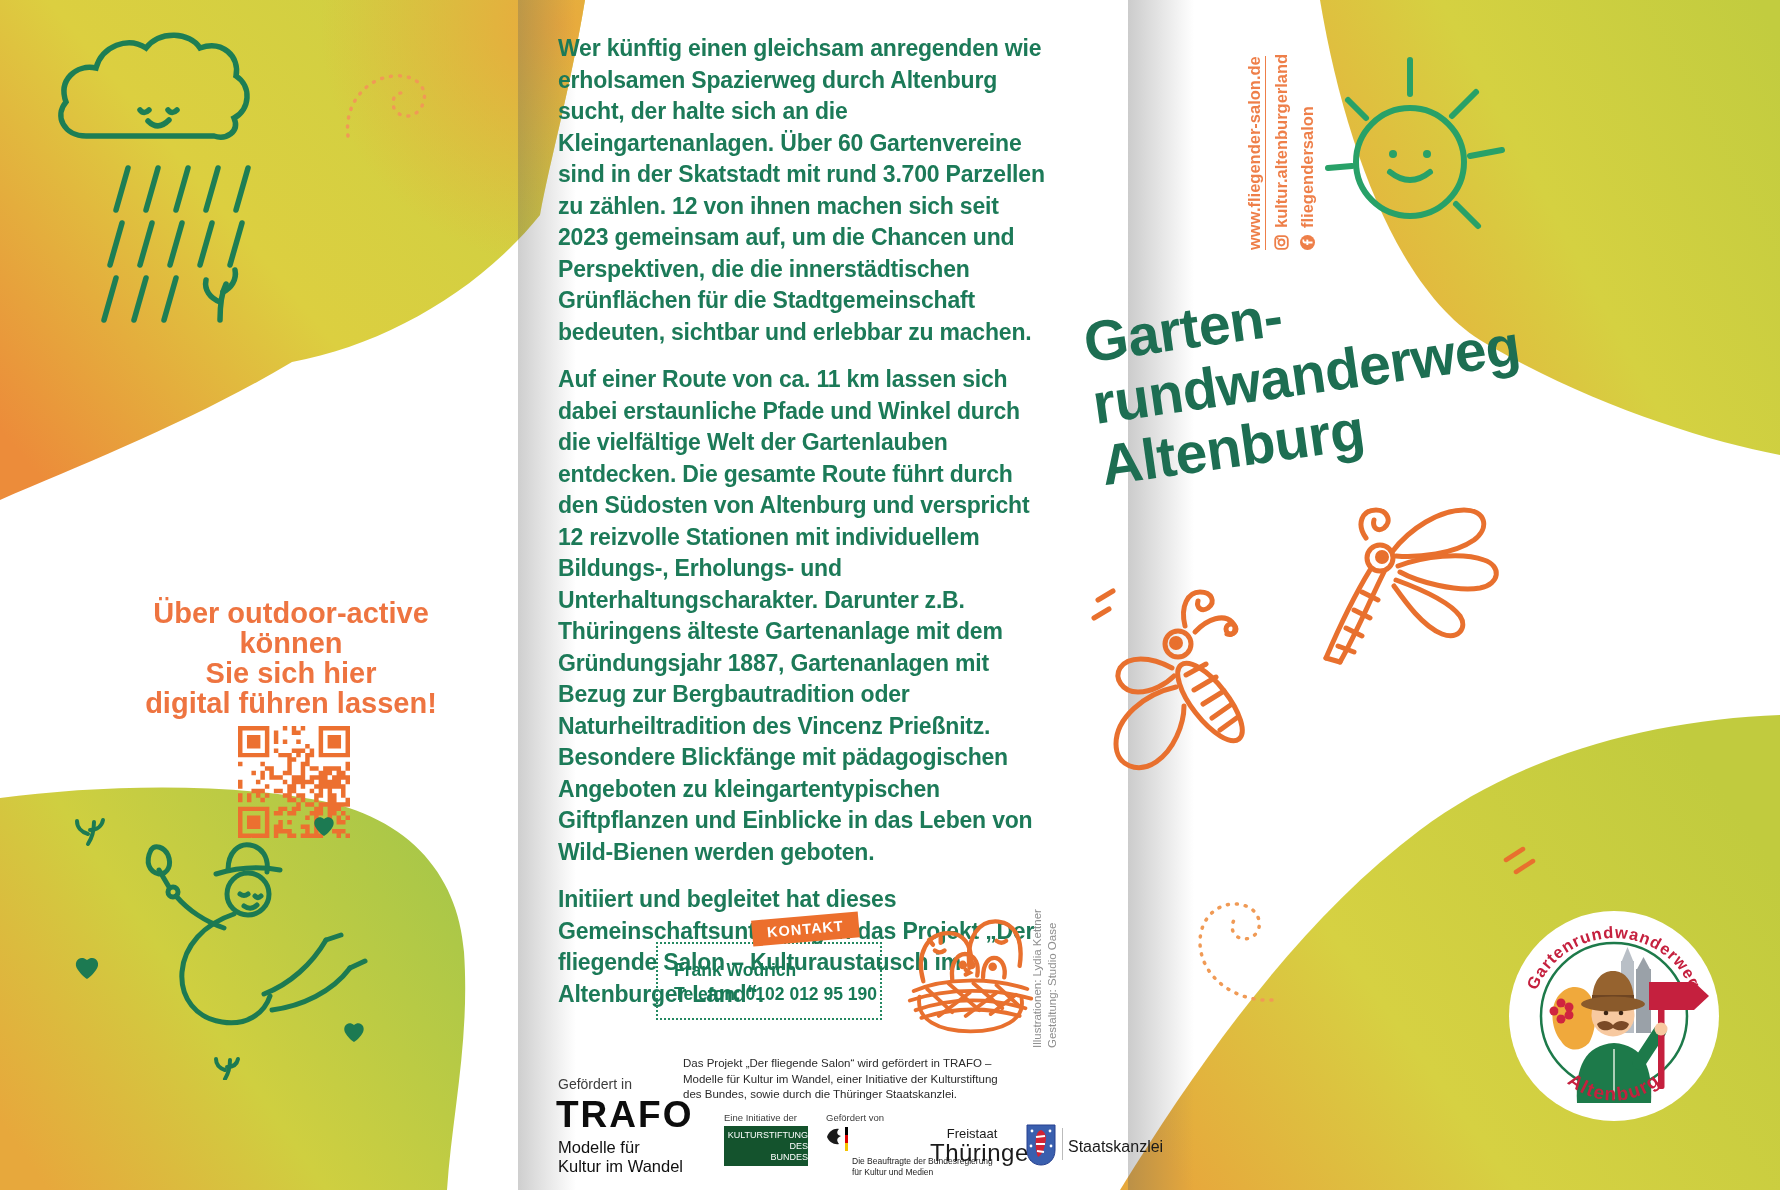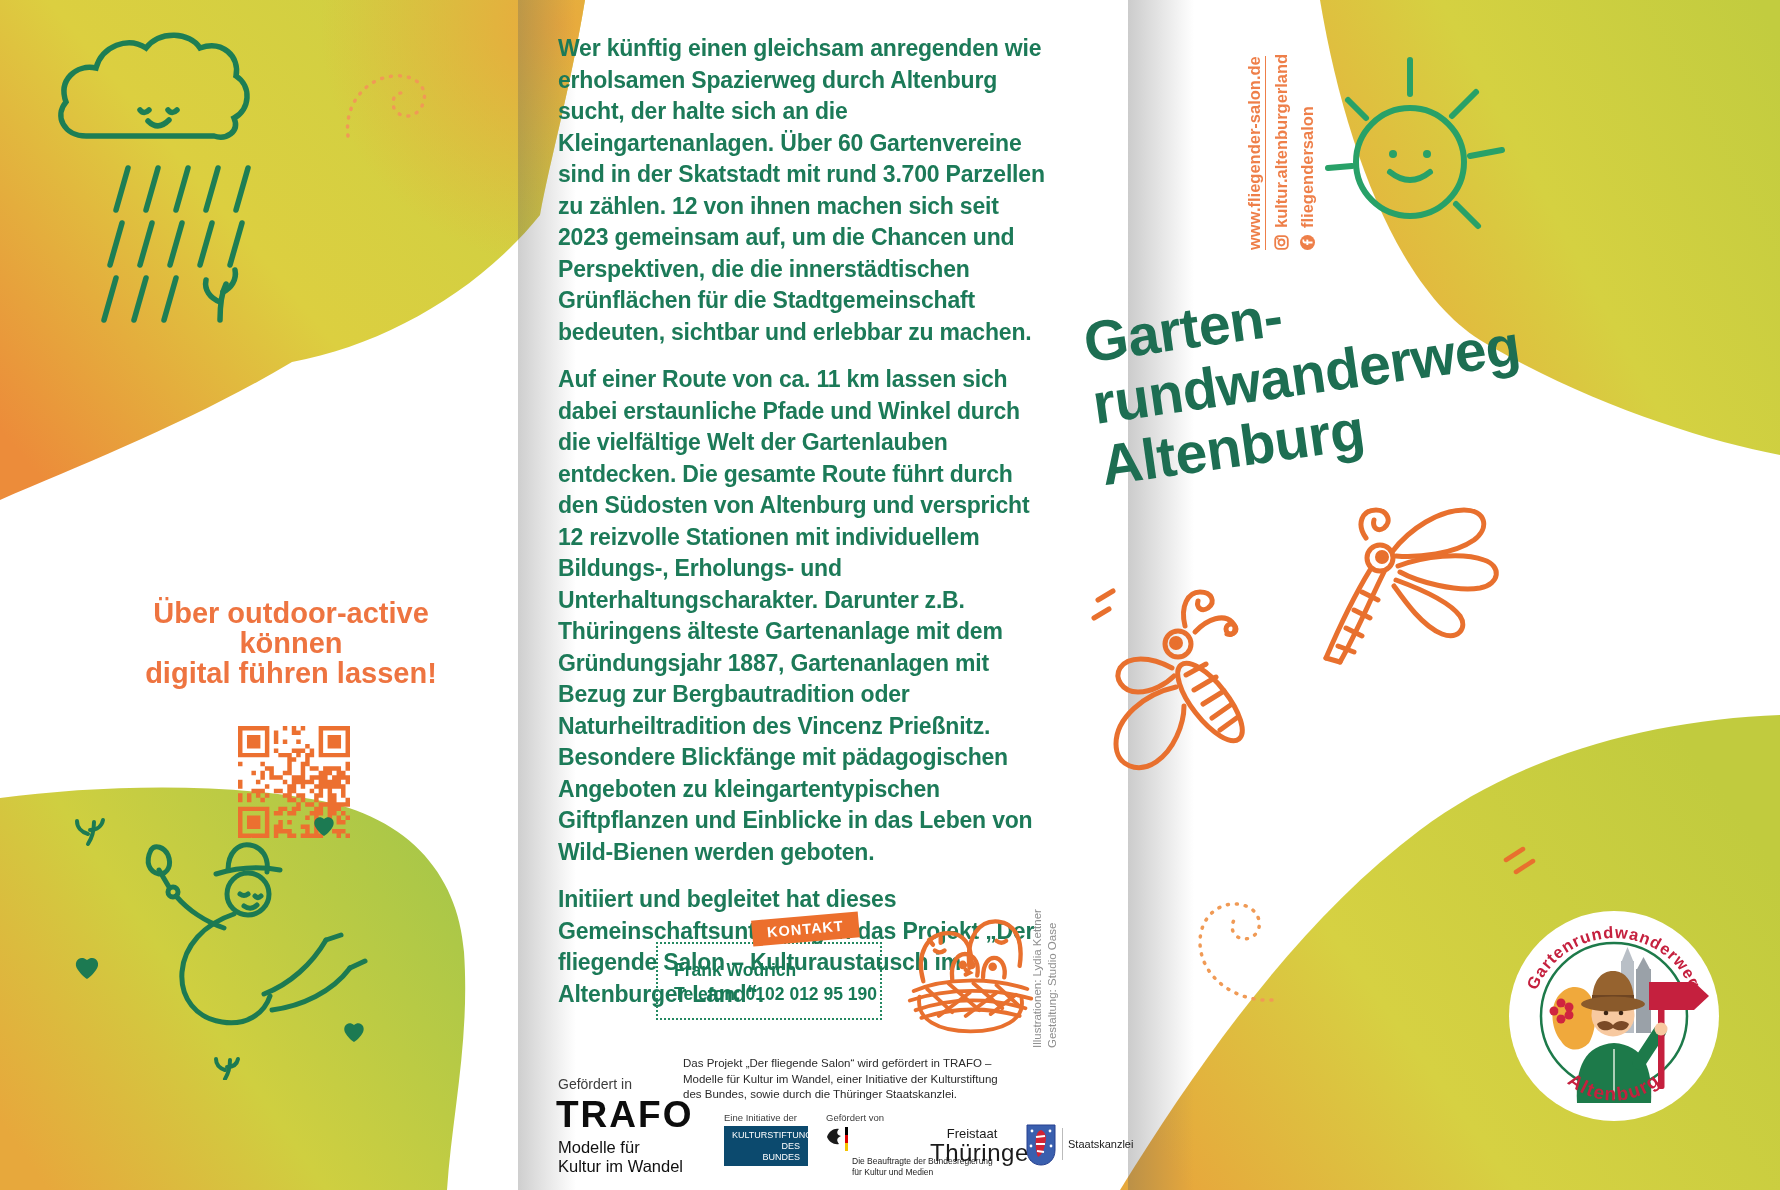--- a/index.html
+++ b/index.html
@@ -23,22 +23,22 @@
         box-sizing:border-box;padding:14px 0 0 16px;color:#177a56;}
   .kname{font-size:17.5px;font-weight:700;line-height:24px;}
   .kphone{font-size:17.5px;font-weight:600;line-height:24px;}
   .ktag{left:752px;top:916px;background:#ec6f2d;color:#fff;font-weight:700;font-size:14.5px;
         letter-spacing:1px;padding:5px 15px;transform:rotate(-5deg);z-index:5;}
   
   .f-small{font-size:14px;color:#3c3c3c;}
   .f-tiny{font-size:9.5px;color:#3c3c3c;}
   .trafo{font-size:37px;font-weight:800;letter-spacing:2px;color:#0d0d0d;line-height:34px;}
   .trafosub{font-size:16.5px;color:#101010;line-height:19px;}
-  .ksbbox{left:724px;top:1126px;width:84px;height:40px;background:#0c4a6e;color:#fff;z-index:4;
-          font-size:9px;line-height:11px;text-align:right;box-sizing:border-box;padding:4px 8px;}
+  .ksbbox{left:724px;top:1126px;width:84px;height:40px;background:#14532d;color:#fff;z-index:4;
+          font-size:9px;line-height:11px;text-align:right;box-sizing:border-box;padding:4px 0;}
   .bkmtext{font-size:8.5px;color:#222;line-height:10.5px;margin-top:28px;}
   .freistaat{font-size:13px;color:#1a1a1a;text-align:center;width:96px;}
   .thueringen{font-size:24px;color:#1a1a1a;font-weight:400;letter-spacing:.5px;}
   .note{left:683px;top:1056px;width:322px;font-size:11.5px;line-height:15.5px;color:#2a2a2a;z-index:4;}
   
   .rot{transform-origin:0 0;transform:rotate(-90deg);z-index:4;}
   .links{left:1242px;top:250px;width:218px;color:#ee7f49;font-size:16.5px;font-weight:600;}
   .links .row{display:flex;align-items:center;gap:7px;height:26px;}
   .links .url{border-bottom:1.5px solid #ee7f49;padding-bottom:1px;}
   .credits{left:1030px;top:1048px;width:168px;color:#8f8f8f;font-size:11.5px;line-height:15px;}
@@ -113,20 +113,21 @@
       <path d="M195,274 C203,270 209,262 207,252"></path>
     </g>
   </svg>
 
   <svg class="abs z4" style="left:338px;top:48px;" width="95" height="100" viewBox="0 0 95 100">
     <path d="M10,88 C6,56 28,30 56,28 C80,26 92,42 84,58 C78,70 62,72 56,60 C52,50 60,42 68,46" fill="none" stroke="#f09a55" stroke-width="3.5" stroke-linecap="round" stroke-dasharray="1 8"></path>
   </svg>
 
   <div class="abs caption">
     <div>Über outdoor-active können</div>
+    <div>Sie sich hier</div>
     <div>digital führen lassen!</div>
   </div>
 
   <svg id="qr" class="abs z4" style="left:238px;top:726px;" width="112" height="112" viewBox="0 0 112 112">
     <path id="qrpath" fill="#ec7030" d="M0.00 0.00h4.48v4.48h-4.48zM4.48 0.00h4.48v4.48h-4.48zM8.96 0.00h4.48v4.48h-4.48zM13.44 0.00h4.48v4.48h-4.48zM17.92 0.00h4.48v4.48h-4.48zM22.40 0.00h4.48v4.48h-4.48zM26.88 0.00h4.48v4.48h-4.48zM44.80 0.00h4.48v4.48h-4.48zM53.76 0.00h4.48v4.48h-4.48zM62.72 0.00h4.48v4.48h-4.48zM80.64 0.00h4.48v4.48h-4.48zM85.12 0.00h4.48v4.48h-4.48zM89.60 0.00h4.48v4.48h-4.48zM94.08 0.00h4.48v4.48h-4.48zM98.56 0.00h4.48v4.48h-4.48zM103.04 0.00h4.48v4.48h-4.48zM107.52 0.00h4.48v4.48h-4.48zM0.00 4.48h4.48v4.48h-4.48zM26.88 4.48h4.48v4.48h-4.48zM35.84 4.48h4.48v4.48h-4.48zM53.76 4.48h4.48v4.48h-4.48zM58.24 4.48h4.48v4.48h-4.48zM80.64 4.48h4.48v4.48h-4.48zM107.52 4.48h4.48v4.48h-4.48zM0.00 8.96h4.48v4.48h-4.48zM8.96 8.96h4.48v4.48h-4.48zM13.44 8.96h4.48v4.48h-4.48zM17.92 8.96h4.48v4.48h-4.48zM26.88 8.96h4.48v4.48h-4.48zM35.84 8.96h4.48v4.48h-4.48zM80.64 8.96h4.48v4.48h-4.48zM89.60 8.96h4.48v4.48h-4.48zM94.08 8.96h4.48v4.48h-4.48zM98.56 8.96h4.48v4.48h-4.48zM107.52 8.96h4.48v4.48h-4.48zM0.00 13.44h4.48v4.48h-4.48zM8.96 13.44h4.48v4.48h-4.48zM13.44 13.44h4.48v4.48h-4.48zM17.92 13.44h4.48v4.48h-4.48zM26.88 13.44h4.48v4.48h-4.48zM35.84 13.44h4.48v4.48h-4.48zM44.80 13.44h4.48v4.48h-4.48zM58.24 13.44h4.48v4.48h-4.48zM80.64 13.44h4.48v4.48h-4.48zM89.60 13.44h4.48v4.48h-4.48zM94.08 13.44h4.48v4.48h-4.48zM98.56 13.44h4.48v4.48h-4.48zM107.52 13.44h4.48v4.48h-4.48zM0.00 17.92h4.48v4.48h-4.48zM8.96 17.92h4.48v4.48h-4.48zM13.44 17.92h4.48v4.48h-4.48zM17.92 17.92h4.48v4.48h-4.48zM26.88 17.92h4.48v4.48h-4.48zM67.20 17.92h4.48v4.48h-4.48zM80.64 17.92h4.48v4.48h-4.48zM89.60 17.92h4.48v4.48h-4.48zM94.08 17.92h4.48v4.48h-4.48zM98.56 17.92h4.48v4.48h-4.48zM107.52 17.92h4.48v4.48h-4.48zM0.00 22.40h4.48v4.48h-4.48zM26.88 22.40h4.48v4.48h-4.48zM35.84 22.40h4.48v4.48h-4.48zM53.76 22.40h4.48v4.48h-4.48zM58.24 22.40h4.48v4.48h-4.48zM62.72 22.40h4.48v4.48h-4.48zM71.68 22.40h4.48v4.48h-4.48zM80.64 22.40h4.48v4.48h-4.48zM107.52 22.40h4.48v4.48h-4.48zM0.00 26.88h4.48v4.48h-4.48zM4.48 26.88h4.48v4.48h-4.48zM8.96 26.88h4.48v4.48h-4.48zM13.44 26.88h4.48v4.48h-4.48zM17.92 26.88h4.48v4.48h-4.48zM22.40 26.88h4.48v4.48h-4.48zM26.88 26.88h4.48v4.48h-4.48zM40.32 26.88h4.48v4.48h-4.48zM44.80 26.88h4.48v4.48h-4.48zM49.28 26.88h4.48v4.48h-4.48zM58.24 26.88h4.48v4.48h-4.48zM67.20 26.88h4.48v4.48h-4.48zM71.68 26.88h4.48v4.48h-4.48zM80.64 26.88h4.48v4.48h-4.48zM85.12 26.88h4.48v4.48h-4.48zM89.60 26.88h4.48v4.48h-4.48zM94.08 26.88h4.48v4.48h-4.48zM98.56 26.88h4.48v4.48h-4.48zM103.04 26.88h4.48v4.48h-4.48zM107.52 26.88h4.48v4.48h-4.48zM49.28 31.36h4.48v4.48h-4.48zM53.76 31.36h4.48v4.48h-4.48zM67.20 31.36h4.48v4.48h-4.48zM0.00 35.84h4.48v4.48h-4.48zM22.40 35.84h4.48v4.48h-4.48zM49.28 35.84h4.48v4.48h-4.48zM62.72 35.84h4.48v4.48h-4.48zM67.20 35.84h4.48v4.48h-4.48zM107.52 35.84h4.48v4.48h-4.48zM26.88 40.32h4.48v4.48h-4.48zM31.36 40.32h4.48v4.48h-4.48zM49.28 40.32h4.48v4.48h-4.48zM62.72 40.32h4.48v4.48h-4.48zM71.68 40.32h4.48v4.48h-4.48zM76.16 40.32h4.48v4.48h-4.48zM85.12 40.32h4.48v4.48h-4.48zM89.60 40.32h4.48v4.48h-4.48zM94.08 40.32h4.48v4.48h-4.48zM98.56 40.32h4.48v4.48h-4.48zM107.52 40.32h4.48v4.48h-4.48zM13.44 44.80h4.48v4.48h-4.48zM22.40 44.80h4.48v4.48h-4.48zM31.36 44.80h4.48v4.48h-4.48zM44.80 44.80h4.48v4.48h-4.48zM49.28 44.80h4.48v4.48h-4.48zM62.72 44.80h4.48v4.48h-4.48zM80.64 44.80h4.48v4.48h-4.48zM85.12 44.80h4.48v4.48h-4.48zM89.60 44.80h4.48v4.48h-4.48zM98.56 44.80h4.48v4.48h-4.48zM103.04 44.80h4.48v4.48h-4.48zM22.40 49.28h4.48v4.48h-4.48zM31.36 49.28h4.48v4.48h-4.48zM35.84 49.28h4.48v4.48h-4.48zM40.32 49.28h4.48v4.48h-4.48zM53.76 49.28h4.48v4.48h-4.48zM58.24 49.28h4.48v4.48h-4.48zM62.72 49.28h4.48v4.48h-4.48zM71.68 49.28h4.48v4.48h-4.48zM76.16 49.28h4.48v4.48h-4.48zM80.64 49.28h4.48v4.48h-4.48zM85.12 49.28h4.48v4.48h-4.48zM94.08 49.28h4.48v4.48h-4.48zM98.56 49.28h4.48v4.48h-4.48zM103.04 49.28h4.48v4.48h-4.48zM107.52 49.28h4.48v4.48h-4.48zM0.00 53.76h4.48v4.48h-4.48zM17.92 53.76h4.48v4.48h-4.48zM44.80 53.76h4.48v4.48h-4.48zM53.76 53.76h4.48v4.48h-4.48zM58.24 53.76h4.48v4.48h-4.48zM62.72 53.76h4.48v4.48h-4.48zM67.20 53.76h4.48v4.48h-4.48zM71.68 53.76h4.48v4.48h-4.48zM80.64 53.76h4.48v4.48h-4.48zM85.12 53.76h4.48v4.48h-4.48zM89.60 53.76h4.48v4.48h-4.48zM94.08 53.76h4.48v4.48h-4.48zM98.56 53.76h4.48v4.48h-4.48zM107.52 53.76h4.48v4.48h-4.48zM0.00 58.24h4.48v4.48h-4.48zM26.88 58.24h4.48v4.48h-4.48zM49.28 58.24h4.48v4.48h-4.48zM53.76 58.24h4.48v4.48h-4.48zM62.72 58.24h4.48v4.48h-4.48zM76.16 58.24h4.48v4.48h-4.48zM80.64 58.24h4.48v4.48h-4.48zM85.12 58.24h4.48v4.48h-4.48zM89.60 58.24h4.48v4.48h-4.48zM94.08 58.24h4.48v4.48h-4.48zM98.56 58.24h4.48v4.48h-4.48zM103.04 58.24h4.48v4.48h-4.48zM13.44 62.72h4.48v4.48h-4.48zM17.92 62.72h4.48v4.48h-4.48zM22.40 62.72h4.48v4.48h-4.48zM35.84 62.72h4.48v4.48h-4.48zM40.32 62.72h4.48v4.48h-4.48zM49.28 62.72h4.48v4.48h-4.48zM53.76 62.72h4.48v4.48h-4.48zM71.68 62.72h4.48v4.48h-4.48zM80.64 62.72h4.48v4.48h-4.48zM89.60 62.72h4.48v4.48h-4.48zM103.04 62.72h4.48v4.48h-4.48zM0.00 67.20h4.48v4.48h-4.48zM8.96 67.20h4.48v4.48h-4.48zM17.92 67.20h4.48v4.48h-4.48zM26.88 67.20h4.48v4.48h-4.48zM44.80 67.20h4.48v4.48h-4.48zM49.28 67.20h4.48v4.48h-4.48zM58.24 67.20h4.48v4.48h-4.48zM62.72 67.20h4.48v4.48h-4.48zM76.16 67.20h4.48v4.48h-4.48zM80.64 67.20h4.48v4.48h-4.48zM89.60 67.20h4.48v4.48h-4.48zM94.08 67.20h4.48v4.48h-4.48zM103.04 67.20h4.48v4.48h-4.48zM0.00 71.68h4.48v4.48h-4.48zM8.96 71.68h4.48v4.48h-4.48zM22.40 71.68h4.48v4.48h-4.48zM49.28 71.68h4.48v4.48h-4.48zM53.76 71.68h4.48v4.48h-4.48zM62.72 71.68h4.48v4.48h-4.48zM76.16 71.68h4.48v4.48h-4.48zM89.60 71.68h4.48v4.48h-4.48zM94.08 71.68h4.48v4.48h-4.48zM107.52 71.68h4.48v4.48h-4.48zM58.24 76.16h4.48v4.48h-4.48zM67.20 76.16h4.48v4.48h-4.48zM71.68 76.16h4.48v4.48h-4.48zM80.64 76.16h4.48v4.48h-4.48zM85.12 76.16h4.48v4.48h-4.48zM89.60 76.16h4.48v4.48h-4.48zM94.08 76.16h4.48v4.48h-4.48zM98.56 76.16h4.48v4.48h-4.48zM103.04 76.16h4.48v4.48h-4.48zM107.52 76.16h4.48v4.48h-4.48zM0.00 80.64h4.48v4.48h-4.48zM4.48 80.64h4.48v4.48h-4.48zM8.96 80.64h4.48v4.48h-4.48zM13.44 80.64h4.48v4.48h-4.48zM17.92 80.64h4.48v4.48h-4.48zM22.40 80.64h4.48v4.48h-4.48zM26.88 80.64h4.48v4.48h-4.48zM40.32 80.64h4.48v4.48h-4.48zM44.80 80.64h4.48v4.48h-4.48zM53.76 80.64h4.48v4.48h-4.48zM58.24 80.64h4.48v4.48h-4.48zM76.16 80.64h4.48v4.48h-4.48zM80.64 80.64h4.48v4.48h-4.48zM89.60 80.64h4.48v4.48h-4.48zM94.08 80.64h4.48v4.48h-4.48zM98.56 80.64h4.48v4.48h-4.48zM0.00 85.12h4.48v4.48h-4.48zM26.88 85.12h4.48v4.48h-4.48zM35.84 85.12h4.48v4.48h-4.48zM40.32 85.12h4.48v4.48h-4.48zM49.28 85.12h4.48v4.48h-4.48zM53.76 85.12h4.48v4.48h-4.48zM71.68 85.12h4.48v4.48h-4.48zM76.16 85.12h4.48v4.48h-4.48zM80.64 85.12h4.48v4.48h-4.48zM89.60 85.12h4.48v4.48h-4.48zM94.08 85.12h4.48v4.48h-4.48zM103.04 85.12h4.48v4.48h-4.48zM0.00 89.60h4.48v4.48h-4.48zM8.96 89.60h4.48v4.48h-4.48zM13.44 89.60h4.48v4.48h-4.48zM17.92 89.60h4.48v4.48h-4.48zM26.88 89.60h4.48v4.48h-4.48zM67.20 89.60h4.48v4.48h-4.48zM76.16 89.60h4.48v4.48h-4.48zM89.60 89.60h4.48v4.48h-4.48zM98.56 89.60h4.48v4.48h-4.48zM107.52 89.60h4.48v4.48h-4.48zM0.00 94.08h4.48v4.48h-4.48zM8.96 94.08h4.48v4.48h-4.48zM13.44 94.08h4.48v4.48h-4.48zM17.92 94.08h4.48v4.48h-4.48zM26.88 94.08h4.48v4.48h-4.48zM40.32 94.08h4.48v4.48h-4.48zM49.28 94.08h4.48v4.48h-4.48zM76.16 94.08h4.48v4.48h-4.48zM85.12 94.08h4.48v4.48h-4.48zM89.60 94.08h4.48v4.48h-4.48zM98.56 94.08h4.48v4.48h-4.48zM103.04 94.08h4.48v4.48h-4.48zM0.00 98.56h4.48v4.48h-4.48zM8.96 98.56h4.48v4.48h-4.48zM13.44 98.56h4.48v4.48h-4.48zM17.92 98.56h4.48v4.48h-4.48zM26.88 98.56h4.48v4.48h-4.48zM35.84 98.56h4.48v4.48h-4.48zM40.32 98.56h4.48v4.48h-4.48zM62.72 98.56h4.48v4.48h-4.48zM67.20 98.56h4.48v4.48h-4.48zM76.16 98.56h4.48v4.48h-4.48zM85.12 98.56h4.48v4.48h-4.48zM0.00 103.04h4.48v4.48h-4.48zM26.88 103.04h4.48v4.48h-4.48zM35.84 103.04h4.48v4.48h-4.48zM40.32 103.04h4.48v4.48h-4.48zM44.80 103.04h4.48v4.48h-4.48zM49.28 103.04h4.48v4.48h-4.48zM67.20 103.04h4.48v4.48h-4.48zM76.16 103.04h4.48v4.48h-4.48zM94.08 103.04h4.48v4.48h-4.48zM98.56 103.04h4.48v4.48h-4.48zM103.04 103.04h4.48v4.48h-4.48zM0.00 107.52h4.48v4.48h-4.48zM4.48 107.52h4.48v4.48h-4.48zM8.96 107.52h4.48v4.48h-4.48zM13.44 107.52h4.48v4.48h-4.48zM17.92 107.52h4.48v4.48h-4.48zM22.40 107.52h4.48v4.48h-4.48zM26.88 107.52h4.48v4.48h-4.48zM35.84 107.52h4.48v4.48h-4.48zM49.28 107.52h4.48v4.48h-4.48zM53.76 107.52h4.48v4.48h-4.48zM62.72 107.52h4.48v4.48h-4.48zM67.20 107.52h4.48v4.48h-4.48zM71.68 107.52h4.48v4.48h-4.48zM76.16 107.52h4.48v4.48h-4.48zM80.64 107.52h4.48v4.48h-4.48zM98.56 107.52h4.48v4.48h-4.48zM107.52 107.52h4.48v4.48h-4.48z"></path>
   </svg>
 
   <svg class="abs z4" style="left:48px;top:810px;" width="330" height="270" viewBox="0 0 330 270">
     <g fill="none" stroke="#1c7a52" stroke-width="5" stroke-linecap="round">
       <path d="M168,64 Q200,54 232,60"></path>
@@ -232,21 +233,21 @@
     <path d="M15,6 C20,8 21,14 19,20 C18,26 16,31 12,33 C10,28 9,20 10,14 C11,9 12,7 15,6 Z" fill="#d22334"></path>
     <path d="M10,13 l9,-1" stroke="#fff" stroke-width="2"></path>
     <path d="M10,20 l9,0" stroke="#fff" stroke-width="2"></path>
     <path d="M11,27 l7,1" stroke="#fff" stroke-width="2"></path>
     <circle cx="6" cy="7" r="1.4" fill="#fff"></circle>
       <circle cx="24" cy="7" r="1.4" fill="#fff"></circle>
     <circle cx="5" cy="22" r="1.4" fill="#fff"></circle>
       <circle cx="25" cy="22" r="1.4" fill="#fff"></circle>
   </svg>
   <div class="abs" style="left:1062px;top:1128px;width:1px;height:32px;background:#bbb;z-index:4;"></div>
-  <div class="abs" style="left:1068px;top:1138px;font-size:11px;color:#1a1a1a;z-index:4;">Staatskanzlei</div>
+  <div class="abs" style="left:1068px;top:1138px;font-size:16px;color:#1a1a1a;z-index:4;">Staatskanzlei</div>
 
   <div class="abs note">Das Projekt „Der fliegende Salon“ wird gefördert in TRAFO – Modelle für Kultur im Wandel, einer Initiative der Kulturstiftung des Bundes, sowie durch die Thüringer Staatskanzlei.</div>
 
   <div class="abs rot credits">
     <div>Illustrationen: Lydia Kettner</div>
     <div>Gestaltung: Studio Oase</div>
   </div>
 
   <div class="abs rot links">
     <div class="row">

